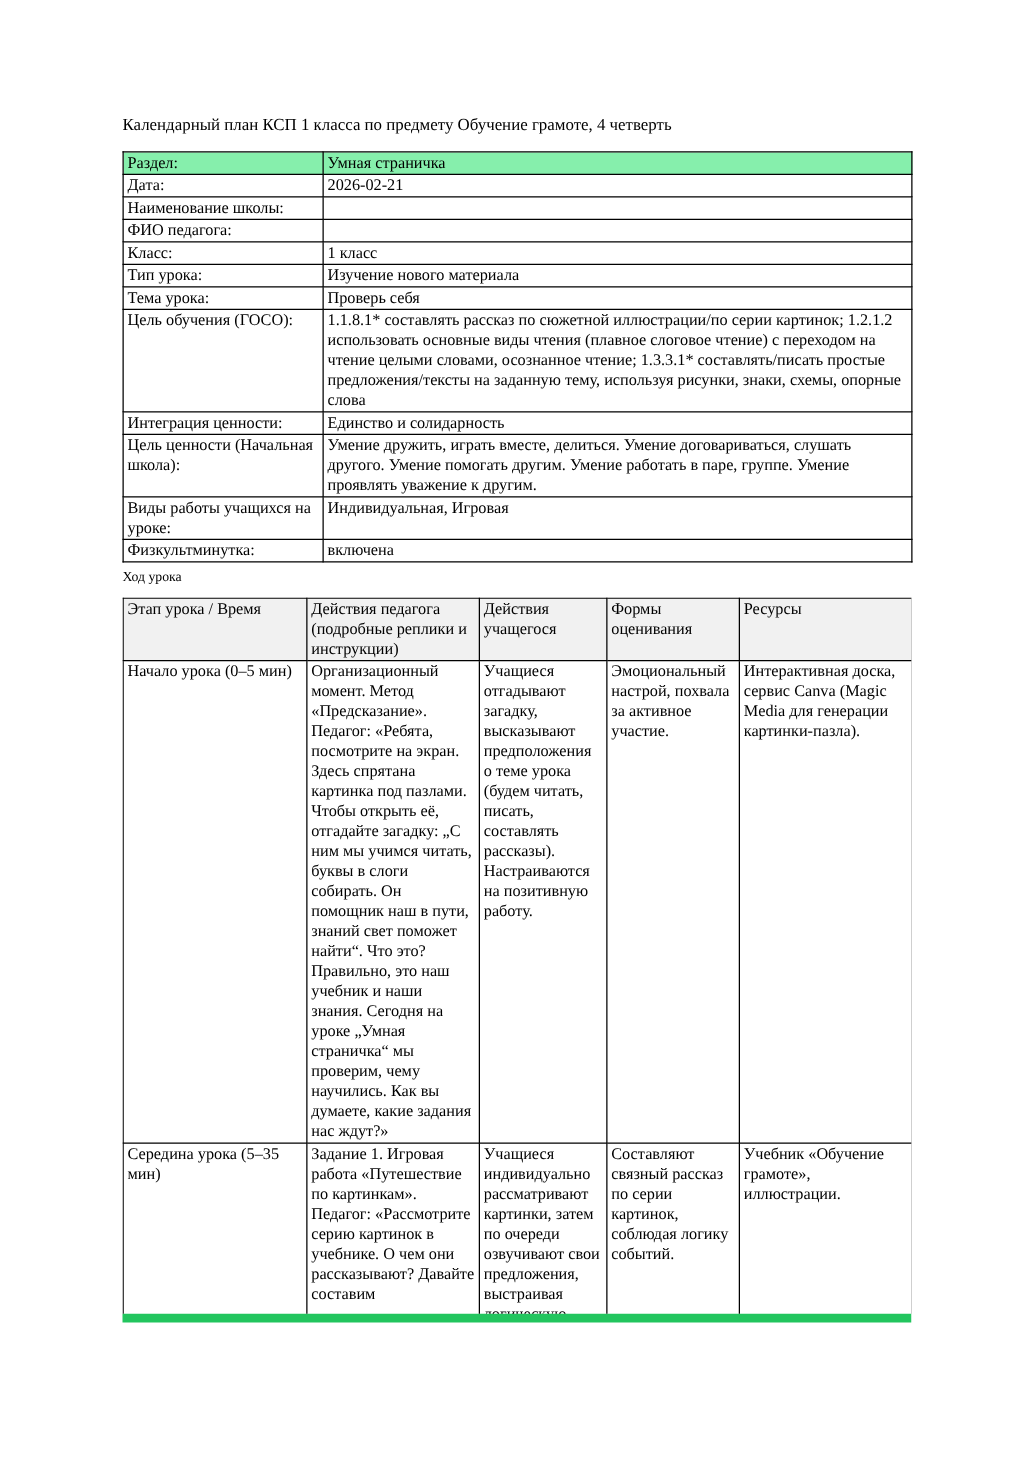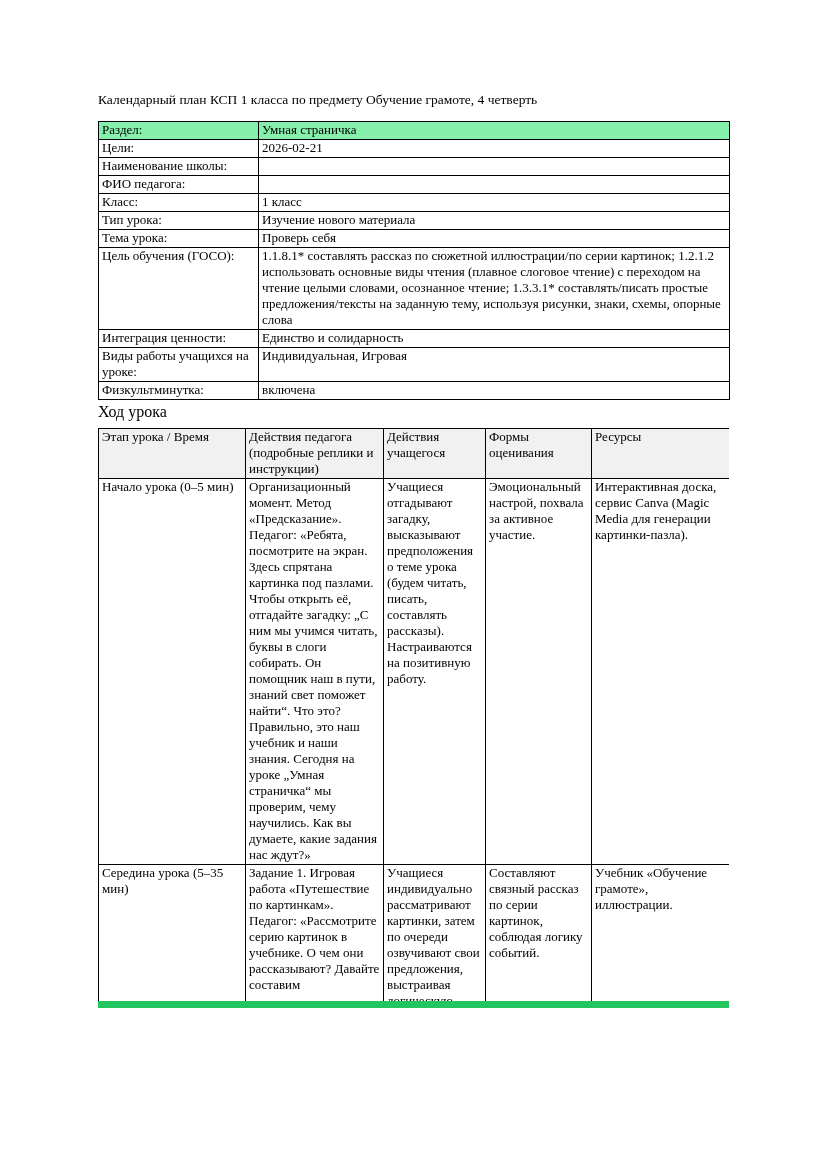--- a/index.html
+++ b/index.html
@@ -43,21 +43,21 @@
     text-align: left;
     word-wrap: break-word;
   }
   .info-table .header-row td {
     background: #86efac;
   }
   .info-table col.c-label { width: 160px; }
   .info-table col.c-value { width: 471px; }
   .section-heading {
     margin: 4px 0 8px 0;
-    font-size: 16px;
+    font-size: 11px;
     font-weight: normal;
   }
   .lesson-table-clip {
     height: 580px;
     overflow: hidden;
     border-bottom: 7px solid #22c55e;
     box-sizing: border-box;
   }
   .lesson-table thead th {
     background: #f1f1f1;
@@ -81,21 +81,21 @@
       <colgroup>
           <col class="c-label">
           <col class="c-value">
         </colgroup>
       <tbody>
         <tr class="header-row">
           <td>Раздел:</td>
           <td>Умная страничка</td>
         </tr>
         <tr>
-          <td>Цели:</td>
+          <td>Дата:</td>
           <td>2026-02-21</td>
         </tr>
         <tr>
           <td>Наименование школы:</td>
           <td></td>
         </tr>
         <tr>
           <td>ФИО педагога:</td>
           <td></td>
         </tr>
@@ -111,20 +111,24 @@
           <td>Тема урока:</td>
           <td>Проверь себя</td>
         </tr>
         <tr>
           <td>Цель обучения (ГОСО):</td>
           <td>1.1.8.1* составлять рассказ по сюжетной иллюстрации/по серии картинок; 1.2.1.2 использовать основные виды чтения (плавное слоговое чтение) с переходом на чтение целыми словами, осознанное чтение; 1.3.3.1* составлять/писать простые предложения/тексты на заданную тему, используя рисунки, знаки, схемы, опорные слова</td>
         </tr>
         <tr>
           <td>Интеграция ценности:</td>
           <td>Единство и солидарность</td>
+        </tr>
+        <tr>
+          <td>Цель ценности (Начальная школа):</td>
+          <td>Умение дружить, играть вместе, делиться. Умение договариваться, слушать другого. Умение помогать другим. Умение работать в паре, группе. Умение проявлять уважение к другим.</td>
         </tr>
         <tr>
           <td>Виды работы учащихся на уроке:</td>
           <td>Индивидуальная, Игровая</td>
         </tr>
         <tr>
           <td>Физкультминутка:</td>
           <td>включена</td>
         </tr>
       </tbody>

